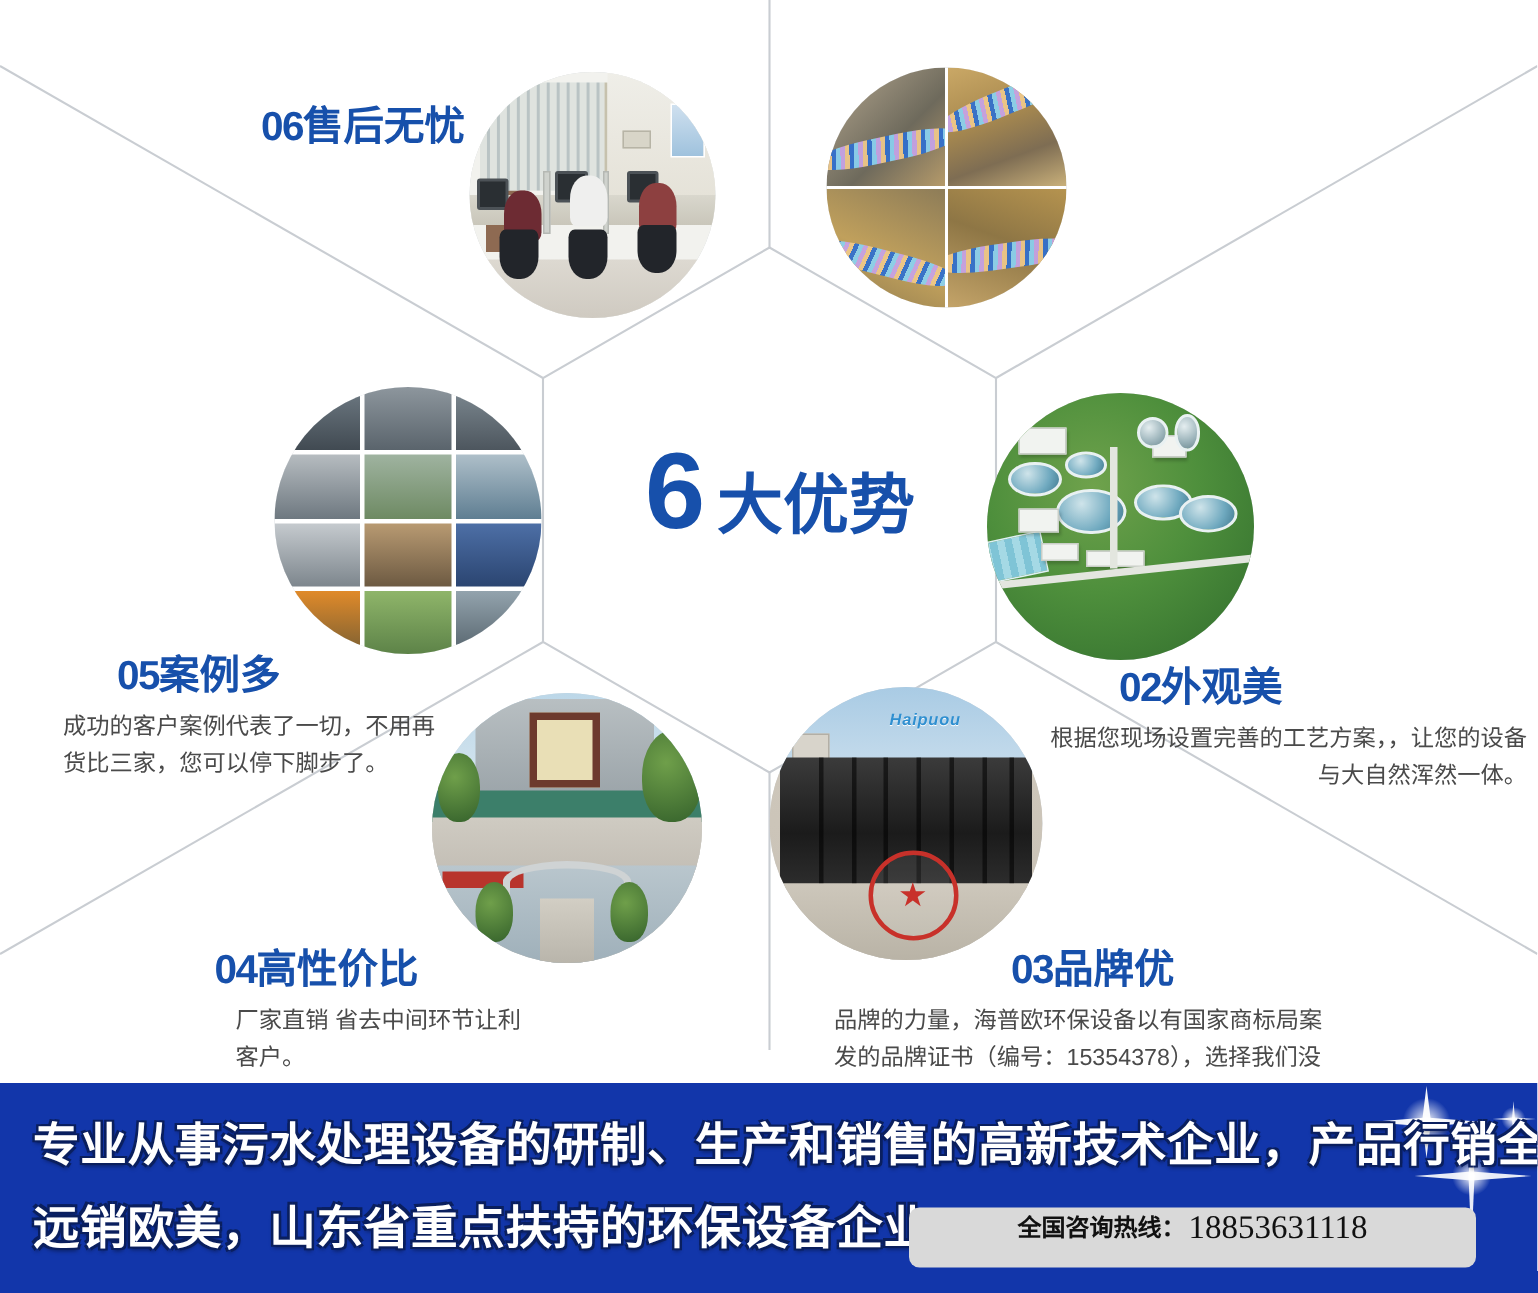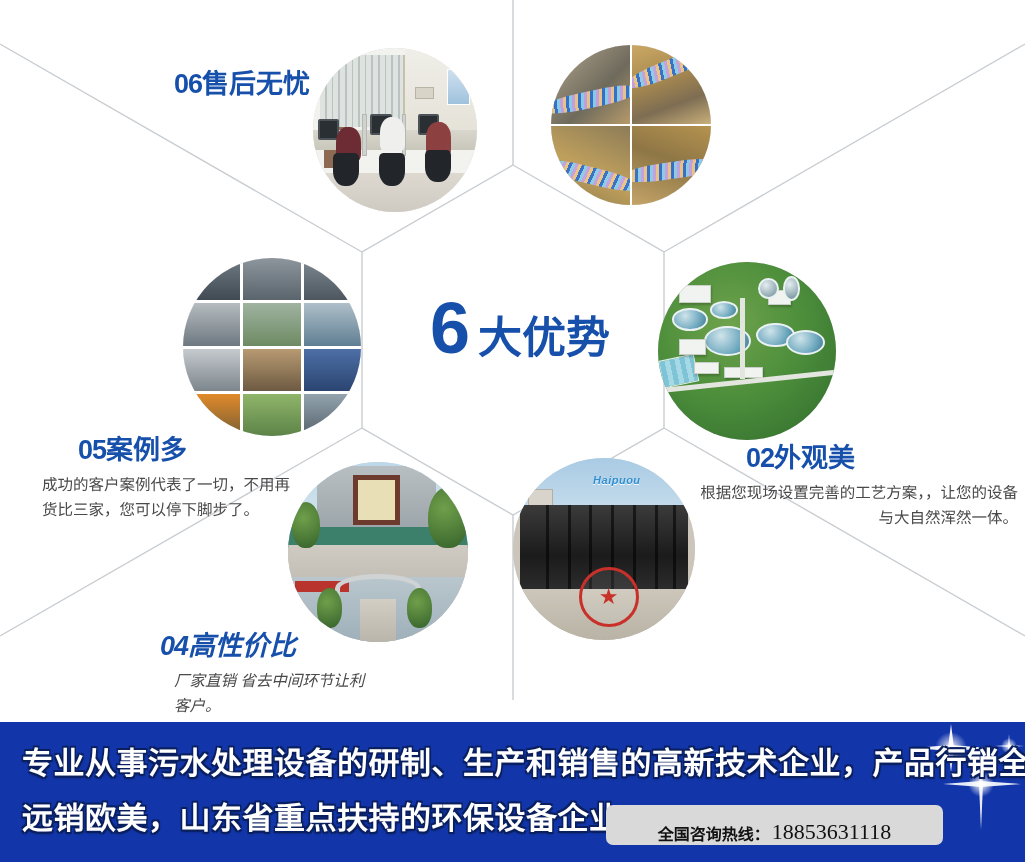--- a/index.html
+++ b/index.html
@@ -156,23 +156,23 @@
   .banner-inner{ position:absolute; inset:0; padding:22px 26px 0 22px; }
   .banner-line{
     color:#ffffff; font-size:31px; font-weight:bold; letter-spacing:.5px;
     line-height:1.32; white-space:nowrap;
     text-shadow:
       -1.6px -1.6px 0 #0a1f5e, 1.6px -1.6px 0 #0a1f5e,
       -1.6px  1.6px 0 #0a1f5e, 1.6px  1.6px 0 #0a1f5e,
        0 2px 3px rgba(0,0,0,.45);
   }
   #hotline{
-    position:absolute; left:606px; top:805px; width:337px; height:40px;
+    position:absolute; left:606px; top:805px; width:378px; height:40px;
     background:#d9d9d9; border-radius:7px;
-    display:flex; align-items:flex-end; justify-content:center;
+    display:flex; align-items:flex-start; justify-content:center;
     color:#111; white-space:nowrap;
   }
   .hot-label{ font-size:16px; font-weight:bold; font-family:"Liberation Serif","DejaVu Serif",serif; }
   .hot-num{ font-size:22px; font-family:"Liberation Serif","DejaVu Serif",serif; margin-left:2px; }
 </style>
 </head>
 <body>
 
 <div id="page">
 
@@ -299,21 +299,21 @@
       <div class="gt-low"></div>
       <div class="gt-bannerred"></div>
       <div class="gt-arch"></div>
       <div class="gt-road"></div>
       <div class="gt-tree" style="left:2%; top:22%; width:16%; height:26%"></div>
       <div class="gt-tree" style="left:78%; top:14%; width:22%; height:34%"></div>
       <div class="gt-tree" style="left:16%; top:70%; width:14%; height:22%"></div>
       <div class="gt-tree" style="left:66%; top:70%; width:14%; height:22%"></div>
     </div>
   </div>
-  <div class="feature ta-l" style="left:160px; top:604px; width:320px;font-style:italic;">
+  <div class="feature ta-l" style="left:143px; top:604px; width:320px;">
     <div class="f-head">
       <span class="num">04</span><span>高性价比</span>
     </div>
     <div class="f-body" style="width:215px; padding-left:14px;">厂家直销 省去中间环节让利客户。</div>
   </div>
 
   <div class="circ" style="left:513px; top:458px; width:182px; height:182px;">
     <div class="inner ph-tank">
       <div class="tk-box"></div>
       <div class="tk-body"></div>
@@ -323,20 +323,26 @@
       <div class="tk-rib" style="left:54%"></div>
       <div class="tk-rib" style="left:66%"></div>
       <div class="tk-rib" style="left:78%"></div>
       <div class="tk-rib" style="left:88%"></div>
       <div class="tk-ground"></div>
       <div class="tk-logo">Haipuou</div>
       <div class="tk-stamp">
         <span class="tk-star">★</span>
       </div>
     </div>
+  </div>
+  <div class="feature ta-l" style="left:556px; top:604px; width:470px;">
+    <div class="f-head" style="padding-left:118px;">
+      <span class="num">03</span><span>品牌优</span>
+    </div>
+    <div class="f-body" style="width:338px;">品牌的力量，海普欧环保设备以有国家商标局案发的品牌证书（编号：15354378），选择我们没有错。</div>
   </div>
 
   <div id="banner">
     <svg class="spark" style="left:895px; top:0; width:130px; height:140px;" viewBox="0 0 130 140">
       <defs>
         <radialGradient id="gl" cx="50%" cy="50%" r="50%">
           <stop offset="0%" stop-color="#ffffff" stop-opacity="1"></stop>
           <stop offset="100%" stop-color="#ffffff" stop-opacity="0"></stop>
         </radialGradient>
       </defs>

